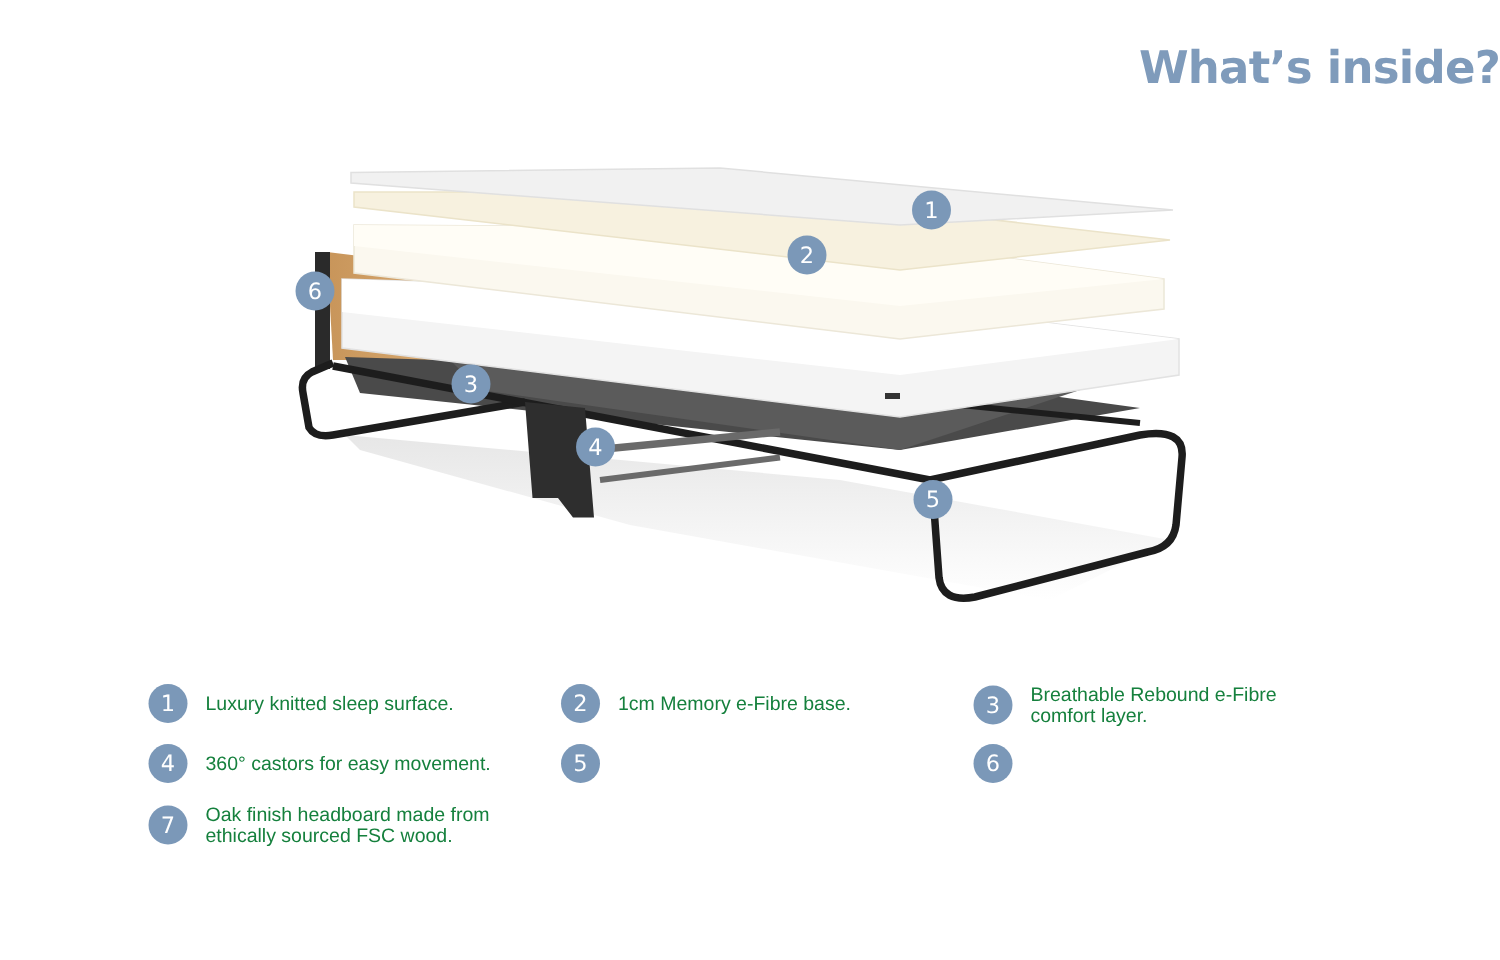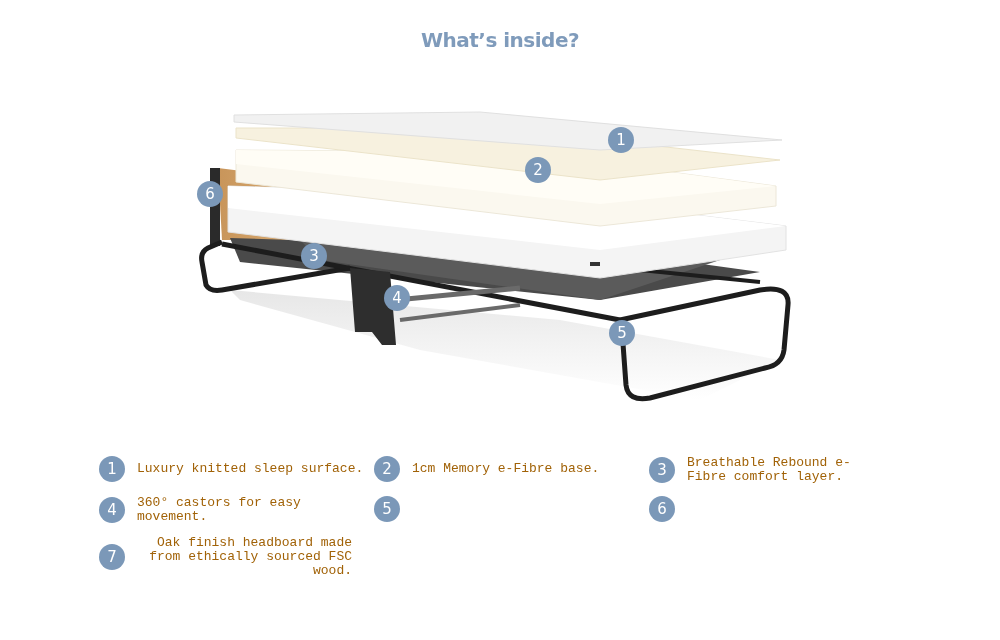--- a/index.html
+++ b/index.html
@@ -1,27 +1,27 @@
 <!DOCTYPE html>
 <html><head>
   <meta charset="utf-8">
   <style>
     html, body { margin: 0; padding: 0; background: #ffffff; }
     body { width: 1000px; height: 640px; position: relative; overflow: hidden;
            font-family: "Liberation Sans", sans-serif; color: #2a2a2a; }
-    .title { position: absolute; left: 0; width: 1000px; top: 28px; text-align: center;
-             font-family: "DejaVu Sans", sans-serif; font-weight: bold; font-size: 20px;
+    .title { position: absolute; left: 0; width: 1000px; top: 28px; text-align: right;
+             font-family: "DejaVu Sans", sans-serif; font-weight: bold; font-size: 30px;
              color: #7f9bbb; letter-spacing: -0.5px; }
     .illustration { position: absolute; left: 0; top: 0; width: 1000px; height: 430px; }
     .badge { position: absolute; width: 26px; height: 26px; border-radius: 50%;
              background: #7b98b8; color: #fff; font-size: 15px; line-height: 26px;
              text-align: center; font-family: "DejaVu Sans", sans-serif; }
     .legend-item { position: absolute; display: flex; align-items: center; }
     .legend-item .badge { position: static; flex: 0 0 26px; margin-right: 12px; }
-    .legend-text { font-size: 13px; line-height: 14px; color: #a16207; width: 230px; font-family: Liberation Mono, monospace; }
+    .legend-text { font-size: 13px; line-height: 14px; color: #15803d; width: 230px; }
   </style>
 </head>
 <body>
 
 <div class="title">What’s inside?</div>
 
 <svg class="illustration" viewBox="0 0 1000 430" xmlns="http://www.w3.org/2000/svg">
   <defs>
     <linearGradient id="shadowG" x1="0" y1="0" x2="0" y2="1">
       <stop offset="0" stop-color="#e4e4e4"></stop>
@@ -88,14 +88,14 @@
   <span class="legend-text">360° castors for easy movement.</span>
 </div>
 <div class="legend-item" style="left:374px;top:496px;">
   <span class="badge">5</span>
 </div>
 <div class="legend-item" style="left:649px;top:496px;">
   <span class="badge">6</span>
 </div>
 <div class="legend-item" style="left:99px;top:536px;">
   <span class="badge">7</span>
-  <span class="legend-text" style="width:215px;text-align:right;">Oak finish headboard made from ethically sourced FSC wood.</span>
+  <span class="legend-text" style="width:215px;">Oak finish headboard made from ethically sourced FSC wood.</span>
 </div>
 
 </body></html>

